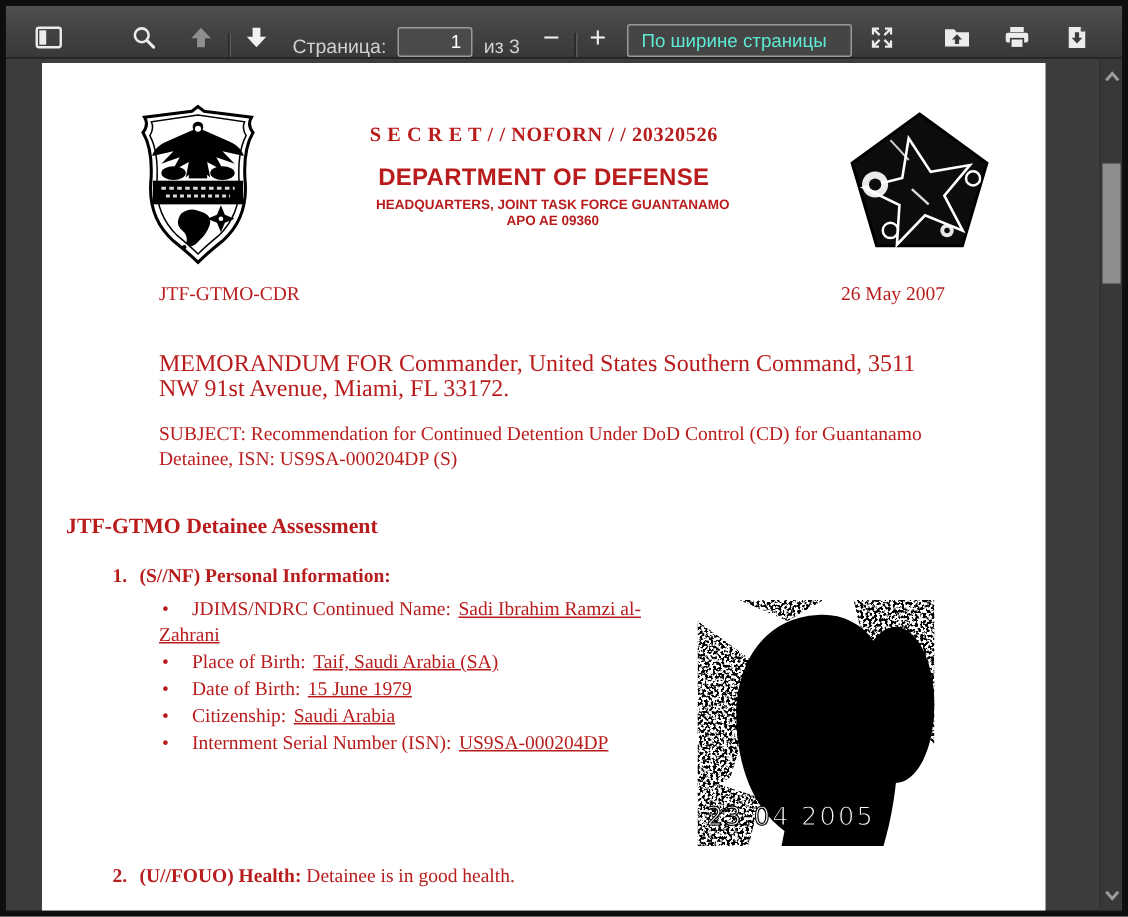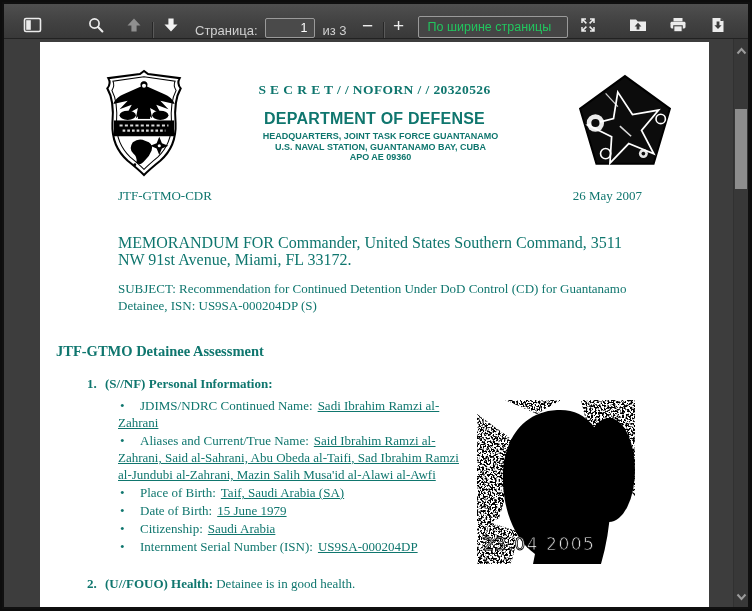--- a/index.html
+++ b/index.html
@@ -13,31 +13,31 @@
     display:flex; align-items:flex-end; color:#d6d6d6; font-size:13px; }
   .tb-btn { display:flex; align-items:center; justify-content:center; width:28px; height:26px;
     border-radius:2px; cursor:pointer; flex:0 0 auto; }
   .tb-sep { width:1px; height:16px; background:#272727; box-shadow:1px 0 0 #5a5a5a; margin:0 4px; flex:0 0 auto; }
   .tb-label { margin:0 7px 0 10px; color:#d0d0d0; }
   .page-input { width:50px; height:20px; background:#4a4a4a; border:1px solid #9a9a9a; border-radius:2px;
     color:#fff; font-size:12.5px; text-align:right; padding-right:6px; font-family:"Liberation Sans",sans-serif; }
   .page-total { margin:0 10px 0 8px; color:#d0d0d0; white-space:nowrap; }
   .glyph-btn { font-size:19px; color:#ededed; font-weight:400; line-height:1; }
   .scale-box { height:22px; min-width:150px; border:1px solid #9a9a9a; border-radius:2px; background:#454545;
-    display:flex; align-items:center; padding:0 9px; color:#22c55e; font-size:12.5px; margin-left:8px; cursor:pointer; white-space:nowrap; }
+    display:flex; align-items:center; padding:0 9px; color:#5eead4; font-size:12.5px; margin-left:8px; cursor:pointer; white-space:nowrap; }
 
   
   .viewer { position:absolute; left:2px; right:2px; top:37px; bottom:2px; background:#3d3d3d; overflow:hidden; }
   .scrollbar { position:absolute; top:0; right:0; width:15px; bottom:0; background:#383838; border-left:1px solid #313131; }
   .scroll-thumb { position:absolute; left:1px; width:12px; top:70px; height:80px; background:#8d8d8d; cursor:pointer; }
   .scroll-arrow { position:absolute; left:0; width:15px; height:16px; display:flex; align-items:center; justify-content:center; cursor:pointer; }
 
   
   .page { position:absolute; left:24px; top:3px; width:669px; height:566px; background:#fff;
-    font-family:"Liberation Serif", serif; color:#0f766e;margin-left:12px; }
+    font-family:"Liberation Serif", serif; color:#b91c1c; }
   .hdr { position:absolute; left:0; right:0; top:40px; text-align:center; }
   .classification { font-size:13.5px; font-weight:700; letter-spacing:0.4px; }
   .dept { font-size:16px; font-weight:700; font-family:"Liberation Sans",sans-serif; margin-top:12px; letter-spacing:0.2px; }
   .hq { font-size:9px; font-weight:700; font-family:"Liberation Sans",sans-serif; line-height:10.5px; margin-top:3px;padding-left:12px; }
   .seal-left { position:absolute; left:56px; top:26px; }
   .seal-right { position:absolute; left:535px; top:30px; }
   .office-row { position:absolute; left:78px; top:146px; width:524px; display:flex; justify-content:space-between; font-size:13px; }
   .memo { position:absolute; left:78px; top:192px; width:518px; font-size:16px; line-height:17px; }
   .subject { position:absolute; left:78px; top:238px; width:518px; font-size:13px; line-height:17px; }
   .doc-title { position:absolute; left:16px; right:0; top:301px; text-align:left; font-size:14.5px; font-weight:700; }
@@ -148,21 +148,20 @@
         <circle cx="38" cy="95" r="1.4" fill="#000"></circle>
         <path d="M62 67.5 l2.6 6.3 6.3 2.6 -6.3 2.6 -2.6 6.3 -2.6 -6.3 -6.3 -2.6 6.3 -2.6 z" fill="#000"></path>
         <circle cx="62" cy="76.4" r="1.5" fill="#fff"></circle>
       </svg>
 
       <div class="hdr">
         <div class="classification">S E C R E T / / NOFORN / / 20320526</div>
         <div class="dept">DEPARTMENT OF DEFENSE</div>
         <div class="hq">
           <div>HEADQUARTERS, JOINT TASK FORCE GUANTANAMO</div>
-          <div>U.S. NAVAL STATION, GUANTANAMO BAY, CUBA</div>
           <div>APO AE 09360</div>
         </div>
       </div>
 
       <svg class="seal-right" width="100" height="102" viewBox="0 0 98 98">
         <polygon points="49,3 93,35 77,89 21,89 5,35" fill="#0c0c0c" stroke="#000" stroke-width="2"></polygon>
         <path d="M49 18 L58.5 42.5 L84.5 43.5 L64 59.5 L71 84.5 L49 69.5 L27 84.5 L34 59.5 L13.5 43.5 L39.5 42.5 Z" fill="none" stroke="#fff" stroke-width="1.7" transform="rotate(-12 49 52)"></path>
         <circle cx="20" cy="49" r="8.5" fill="#fff" opacity="0.92"></circle>
         <circle cx="20" cy="49" r="4" fill="#0c0c0c"></circle>
         <circle cx="84" cy="45" r="4.6" fill="none" stroke="#fff" stroke-width="1.6"></circle>
@@ -182,23 +181,20 @@
       <div class="subject">SUBJECT:  Recommendation for Continued Detention Under DoD Control (CD) for Guantanamo Detainee, ISN: US9SA-000204DP (S)</div>
       <div class="doc-title">JTF-GTMO Detainee Assessment</div>
 
       <div class="sec" style="top:334px">
         <span class="sec-num">1.</span><span class="sec-b">(S//NF)  Personal Information:</span>
       </div>
 
       <div class="bullets">
         <div class="bullet">
           <span class="dot">•</span><span class="blabel">JDIMS/NDRC Continued Name:</span><span class="bvalue">Sadi Ibrahim Ramzi al-Zahrani</span>
-        </div>
-        <div class="bullet">
-          <span class="dot">•</span><span class="blabel">Aliases and Current/True Name:</span><span class="bvalue">Said Ibrahim Ramzi al-Zahrani, Said al-Sahrani, Abu Obeda al-Taifi, Sad Ibrahim Ramzi al-Jundubi al-Zahrani, Mazin Salih Musa'id al-Alawi al-Awfi</span>
         </div>
         <div class="bullet">
           <span class="dot">•</span><span class="blabel">Place of Birth:</span><span class="bvalue">Taif, Saudi Arabia (SA)</span>
         </div>
         <div class="bullet">
           <span class="dot">•</span><span class="blabel">Date of Birth:</span><span class="bvalue">15 June 1979</span>
         </div>
         <div class="bullet">
           <span class="dot">•</span><span class="blabel">Citizenship:</span><span class="bvalue">Saudi Arabia</span>
         </div>

